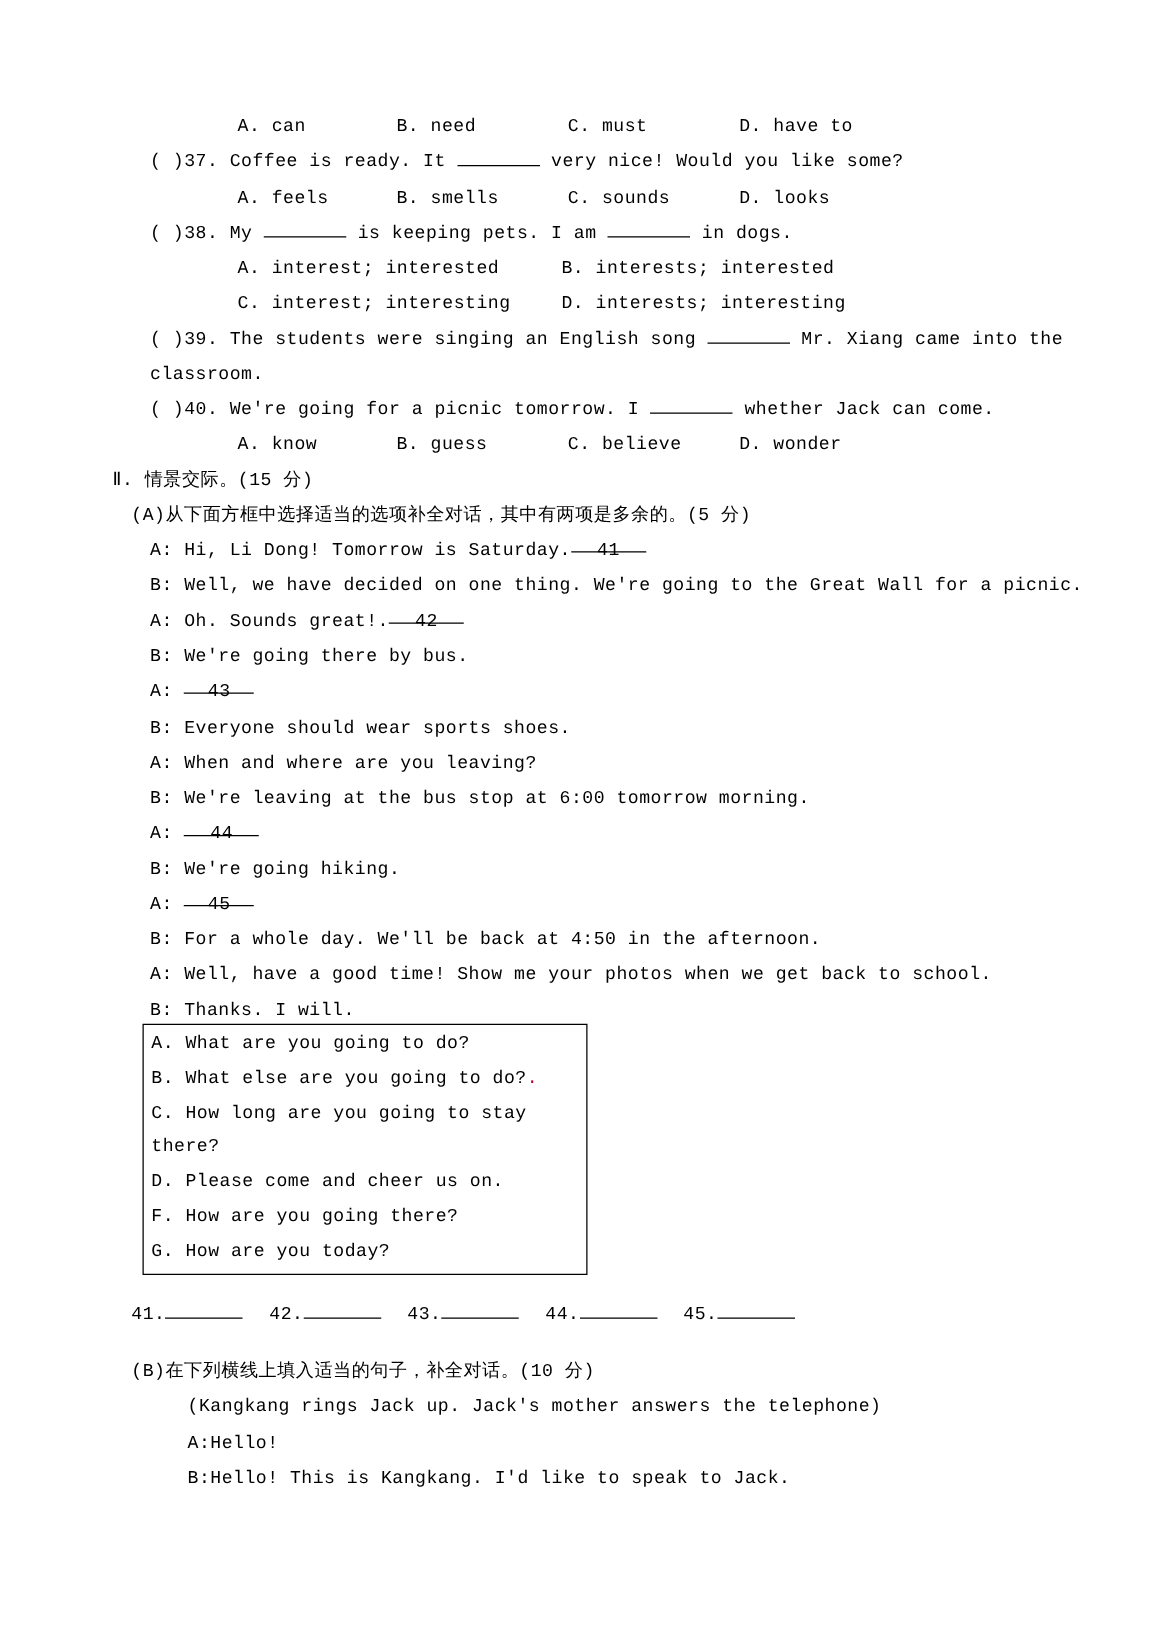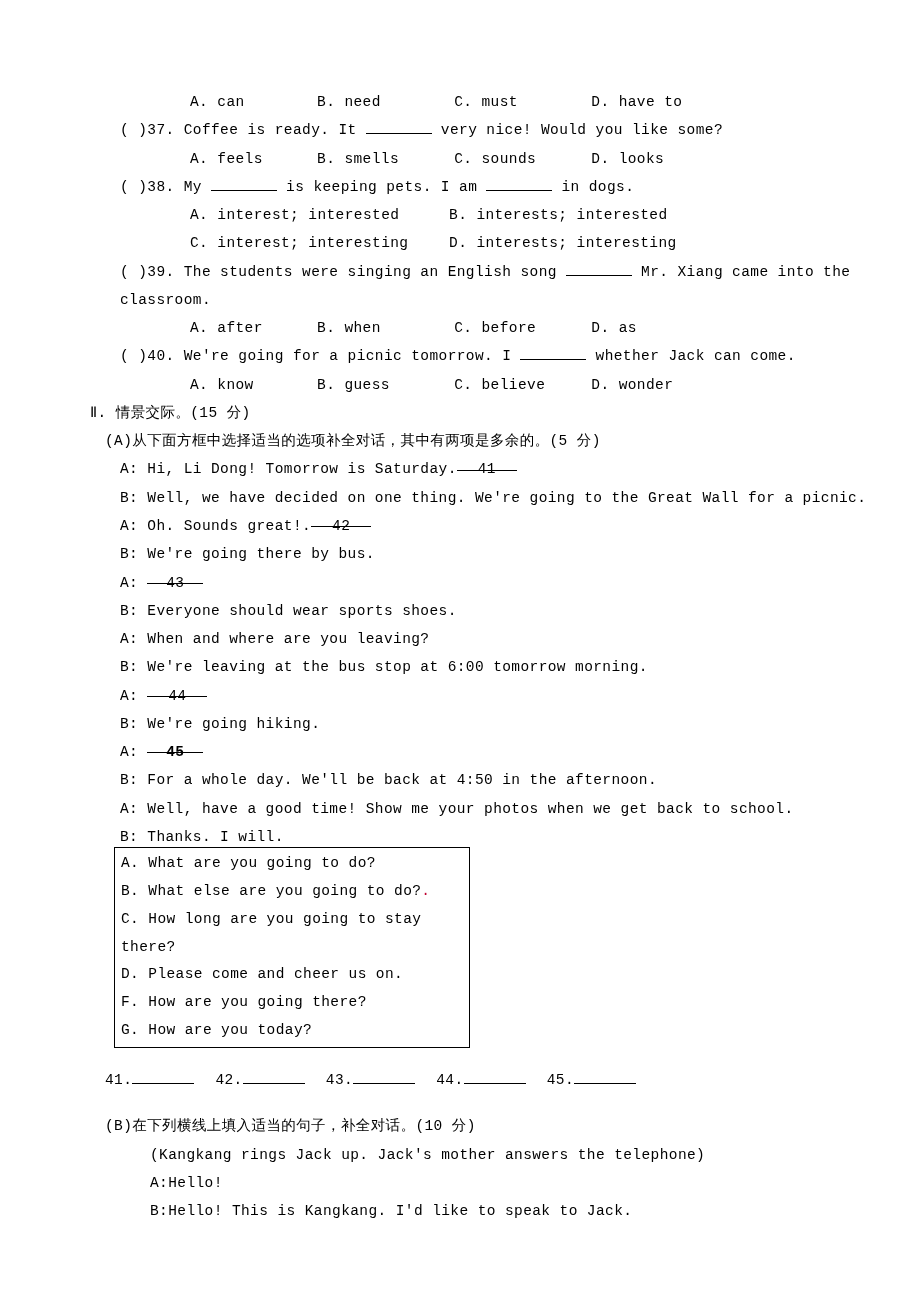--- a/index.html
+++ b/index.html
@@ -78,26 +78,20 @@
     <span class="w2-b">B. interests; interested</span>
   </div>
   <div class="opt-line opt-group">
     <span class="w2-a">C. interest; interesting</span>
     <span class="w2-b">D. interests; interesting</span>
   </div>
 
   <div class="q-line">
     <span>(    )39. The students were singing an English song </span><span class="blank"></span><span> Mr. Xiang came into the classroom.</span>
   </div>
-  <div class="opt-line opt-group">
-    <span class="w-a">A. after</span>
-    <span class="w-b">B. when</span>
-    <span class="w-c">C. before</span>
-    <span class="w-d">D. as</span>
-  </div>
 
   <div class="q-line">
     <span>(    )40. We're going for a picnic tomorrow. I </span><span class="blank"></span><span> whether Jack can come.</span>
   </div>
   <div class="opt-line opt-group">
     <span class="w-a">A. know</span>
     <span class="w-b">B. guess</span>
     <span class="w-c">C. believe</span>
     <span class="w-d">D. wonder</span>
   </div>
@@ -117,21 +111,21 @@
     <span>A: </span><span class="blank-s" style="text-align:center;">  43  </span>
   </div>
   <div class="dlg">B: Everyone should wear sports shoes.</div>
   <div class="dlg">A: When and where are you leaving?</div>
   <div class="dlg">B: We're leaving at the bus stop at 6:00 tomorrow morning.</div>
   <div class="dlg">
     <span>A: </span><span class="blank-l" style="text-align:center;">   44  </span>
   </div>
   <div class="dlg">B: We're going hiking.</div>
   <div class="dlg">
-    <span>A: </span><span class="blank-s" style="text-align:center;font-weight:bold;">  45  </span>
+    <span>A: </span><span class="blank-s" style="text-align:center;">  45  </span>
   </div>
   <div class="dlg">B: For a whole day. We'll be back at 4:50 in the afternoon.</div>
   <div class="dlg">A: Well, have a good time! Show me your photos when we get back to school.</div>
   <div class="dlg">B: Thanks. I will.</div>
 
   <div class="box">
     <div class="box-row"><span class="lett">A.  What are you going to do?</span></div>
     <div class="box-row"><span class="lett">B.  What else are you going to do?</span><span style="color:#c00030;">.</span></div>
     <div class="box-row"><span class="lett">C.  How long are you going to stay there?</span></div>
     <div class="box-row"><span class="lett">D.  Please come and cheer us on.</span></div>

